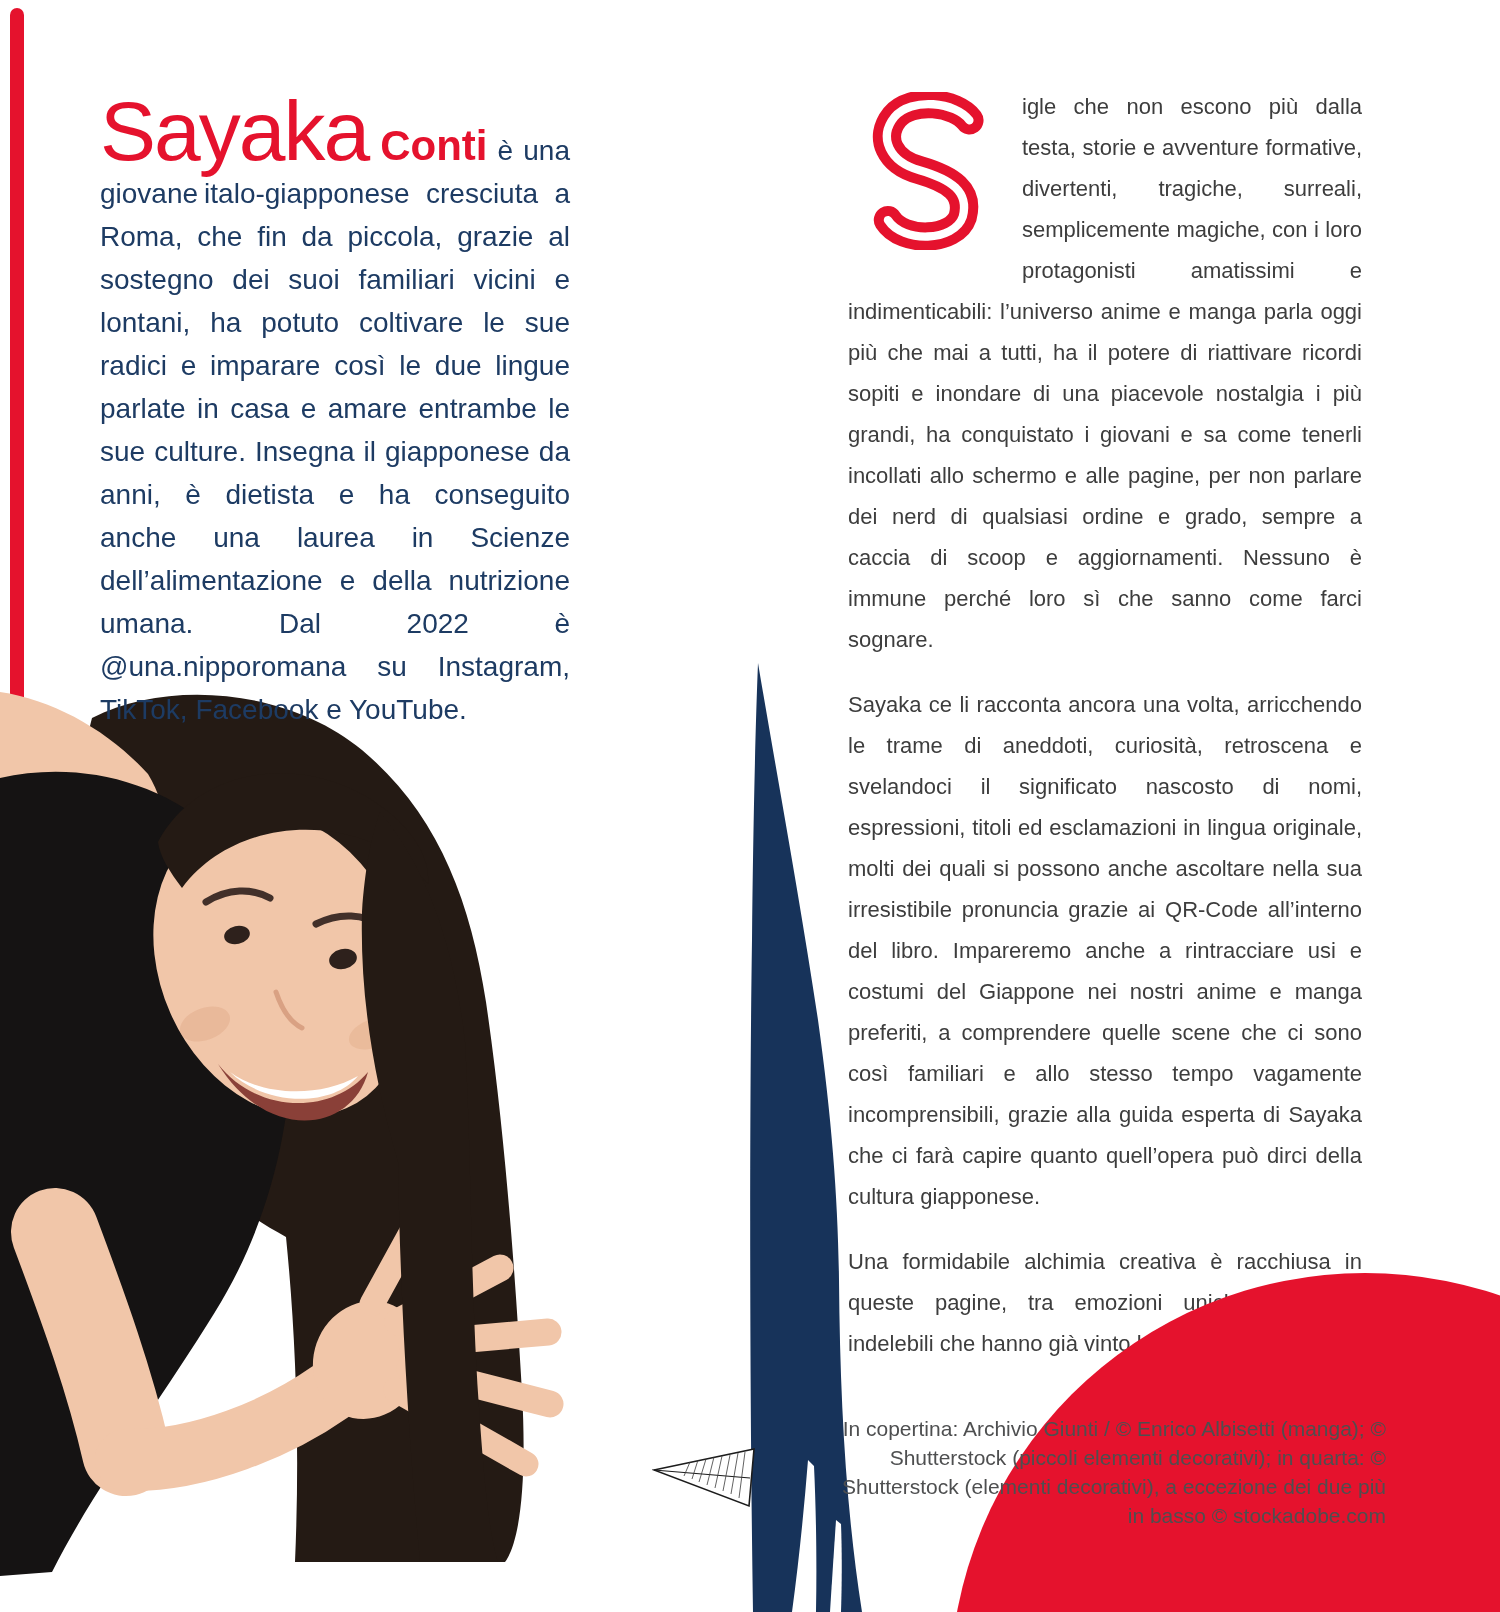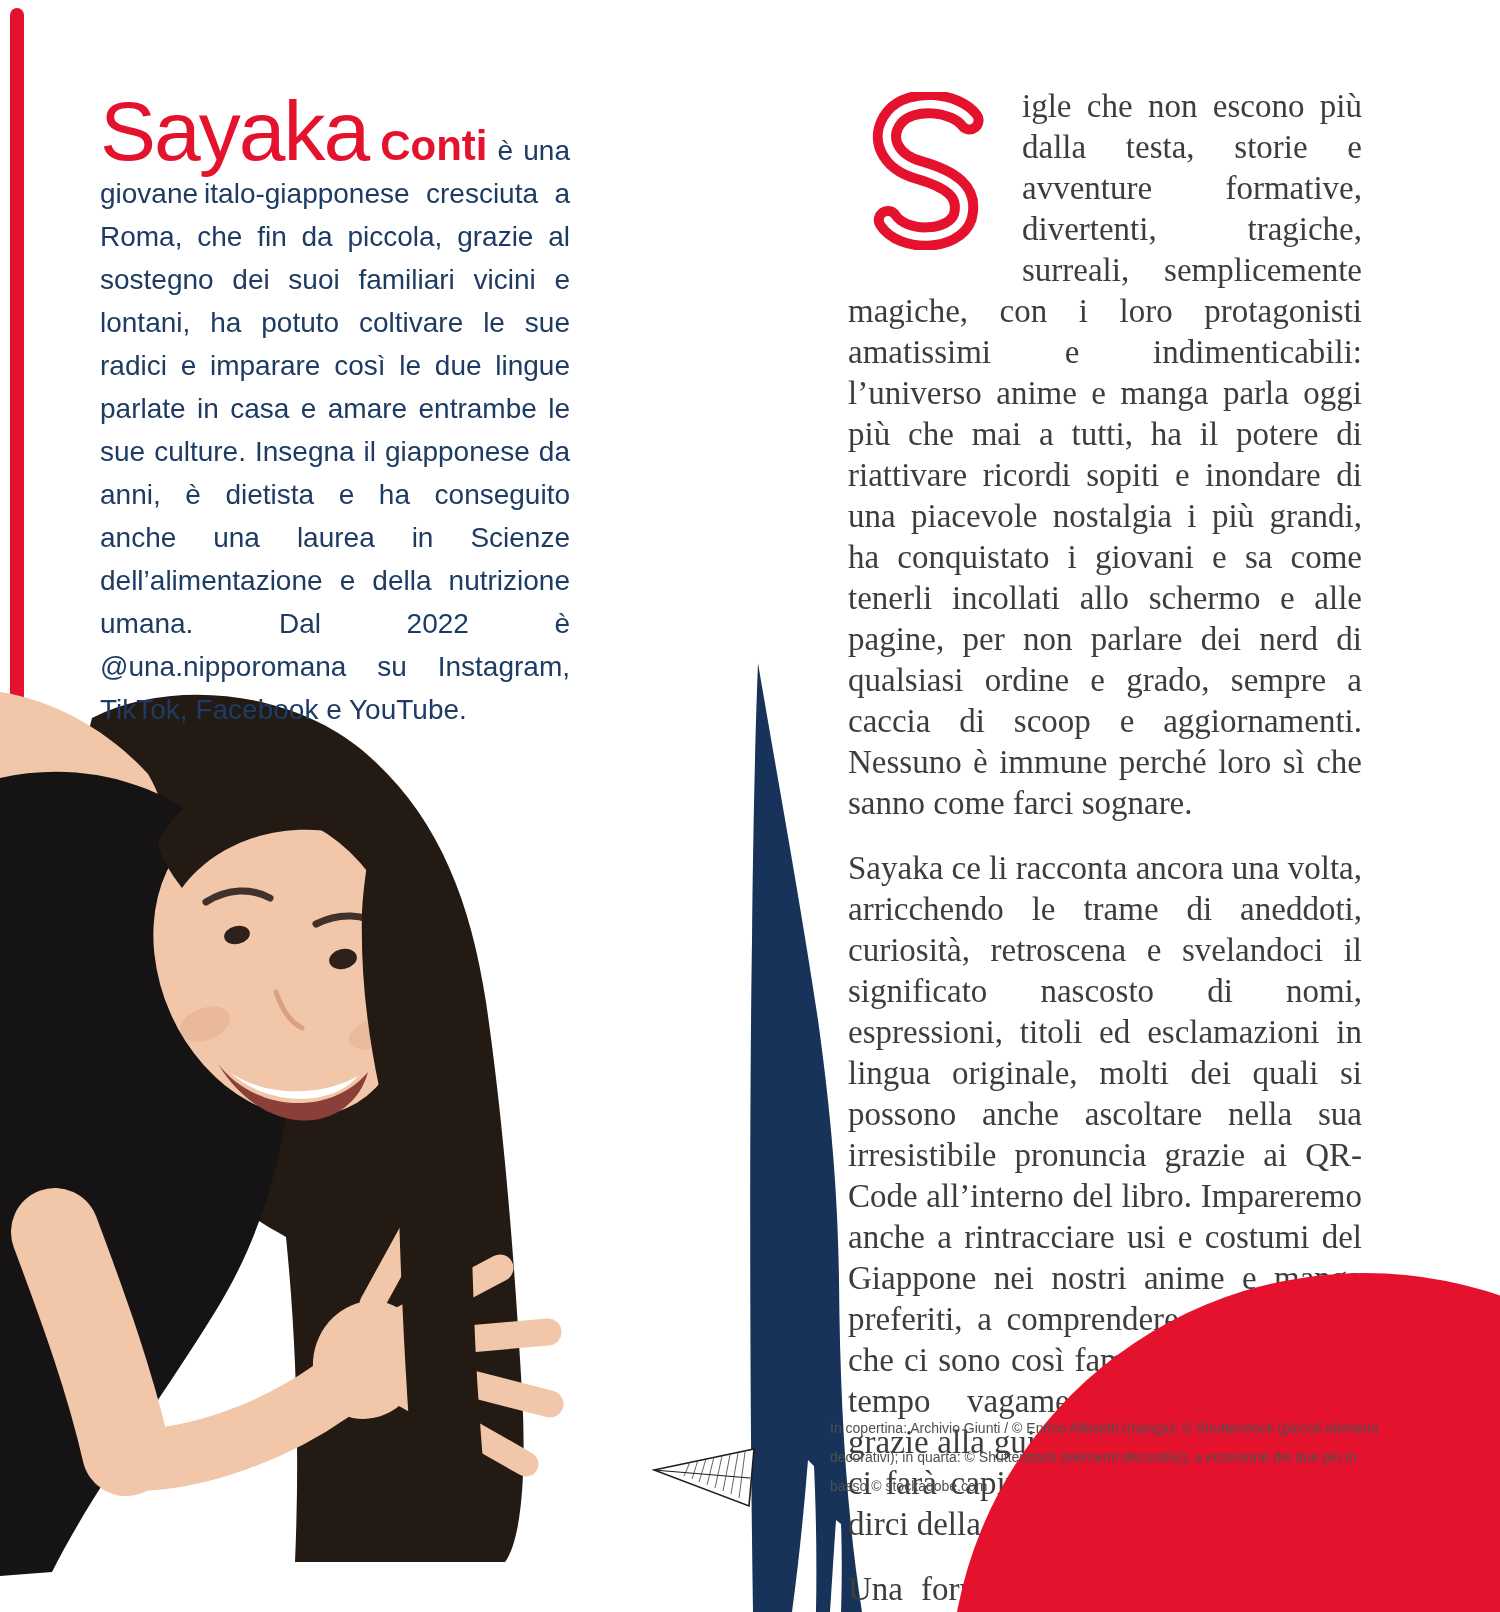--- a/index.html
+++ b/index.html
@@ -29,40 +29,41 @@
     font-size:42px;font-weight:bold;color:var(--accent-red);
     margin:12px 10px 0 12px;
   }
   .bio-lead{margin-right:6px;}
   
   .right-col{
     position:absolute;left:848px;top:86px;width:514px;
     text-align:justify;
   }
   .right-col p{
-    margin:0 0 24px 0;font-size:33px;line-height:41px;color:var(--text-gray);font-family:Liberation Serif, serif;
+    margin:0 0 24px 0;font-size:22px;line-height:41px;color:var(--text-gray);
   }
   .dropcap-box{
     float:left;width:158px;height:158px;margin:6px 16px 4px 0;
   }
   .visually-hidden{
     position:absolute;width:1px;height:1px;overflow:hidden;
     clip:rect(0 0 0 0);white-space:nowrap;
   }
   
   .navy-brush{position:absolute;left:700px;top:640px;width:220px;height:972px;}
   .red-circle{
     position:absolute;left:950px;top:1273px;width:830px;height:830px;
     border-radius:50%;background:var(--accent-red);
   }
   .plane-doodle{position:absolute;left:652px;top:1446px;width:108px;height:72px;}
   .credits{
     position:absolute;left:830px;top:1414px;width:556px;
-    font-size:14px;line-height:29px;color:var(--credit-gray);
+    font-size:21px;line-height:29px;color:var(--credit-gray);
     z-index:6;
+    text-align:right;
   }
   .author-photo{position:absolute;left:0;top:692px;width:570px;height:920px;}
   .z1{z-index:1}.z2{z-index:2}.z3{z-index:3}.z4{z-index:4}.z5{z-index:5}
 </style>
 </head>
 <body>
 
 <div class="page">
 
   <div class="spine-stripe z1"></div>

